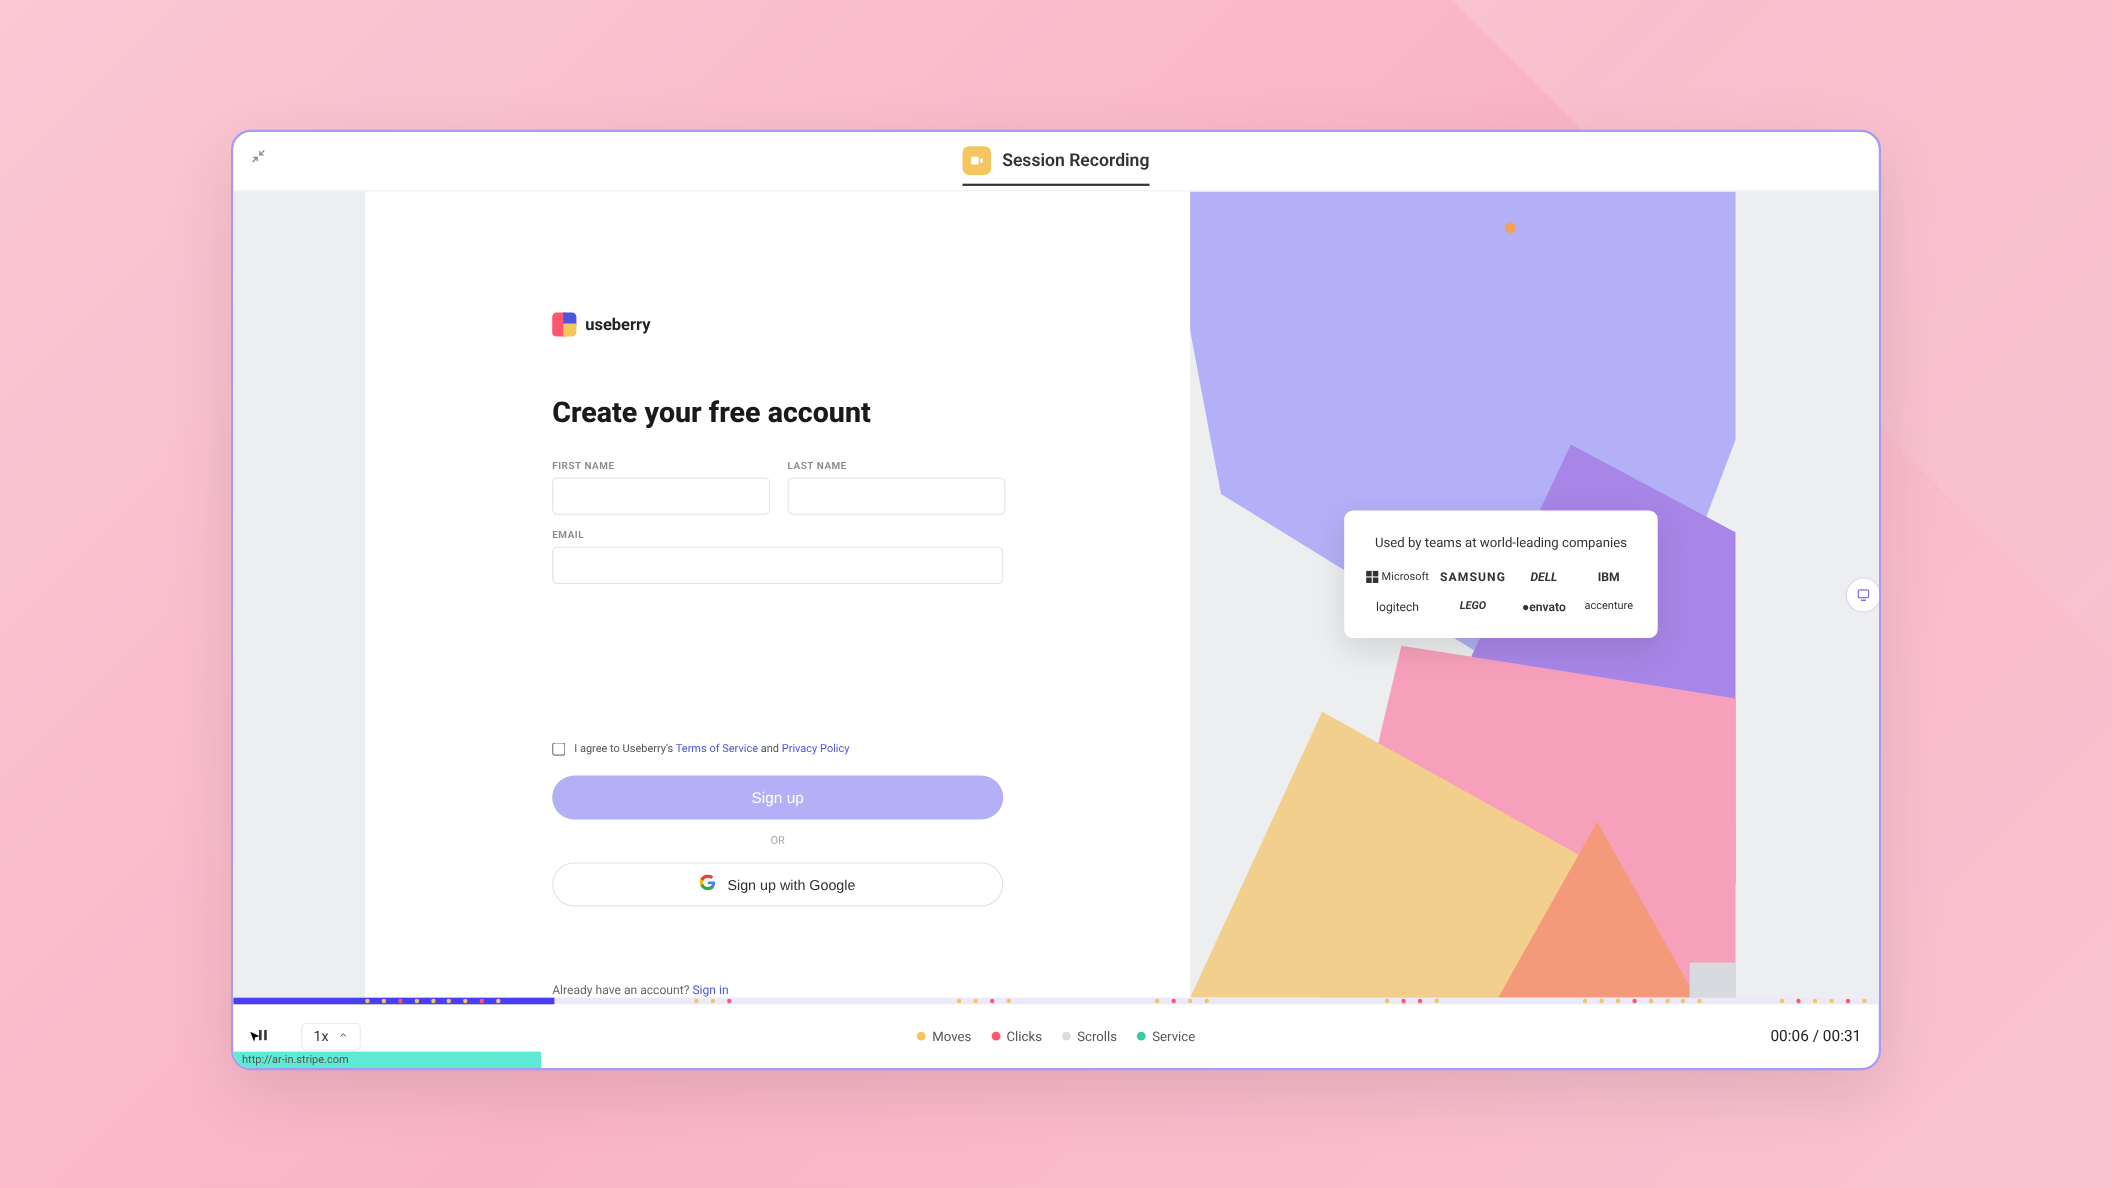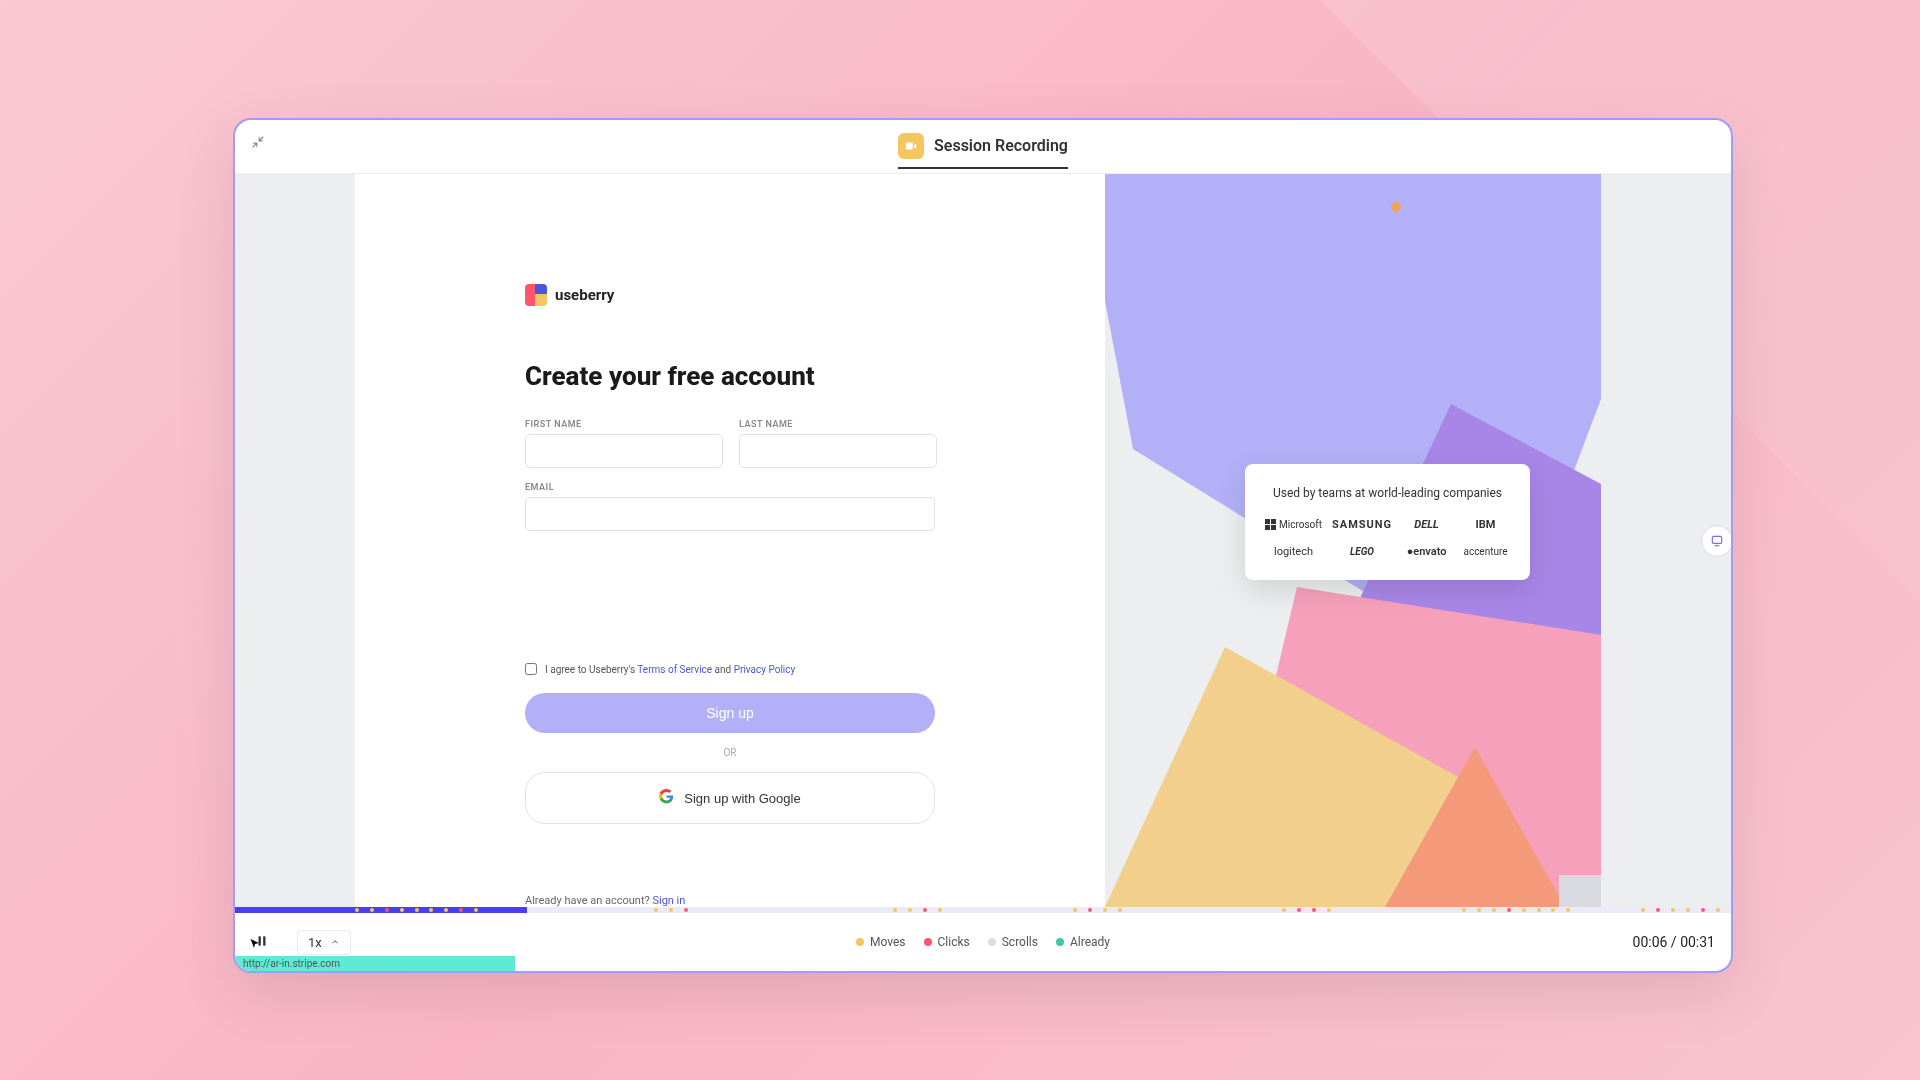--- a/index.html
+++ b/index.html
@@ -26,21 +26,20 @@
   top: 118px;
   width: 1500px;
   height: 855px;
   background: #ffffff;
   border-radius: 18px;
   border: 2px solid #a49bf4;
   box-shadow: 0 20px 60px rgba(0,0,0,0.1);
   display: flex;
   flex-direction: column;
   overflow: hidden;
-  margin-left: 23px;
 }
 .topbar {
   height: 54px;
   border-bottom: 1px solid #eceef2;
   display: flex;
   align-items: center;
   justify-content: center;
   position: relative;
 }
 .topbar-left {
@@ -152,21 +151,21 @@
   background: #b3b0f7;
   color: #fff;
   border: none;
   border-radius: 20px;
   font-size: 14px;
   font-weight: 500;
   cursor: pointer;
 }
 .divider { text-align: center; font-size: 10px; color: #aaa; margin: 14px 0; }
 .google-btn {
-  height: 52px;
+  height: 40px;
   background: #fff;
   border: 1px solid #e0e2e8;
   border-radius: 20px;
   font-size: 13px;
   color: #333;
   display: flex;
   align-items: center;
   justify-content: center;
   gap: 10px;
   cursor: pointer;
@@ -477,21 +476,21 @@
       <span class="legend-item">
           <span class="dot-sw clicks"></span>
           <span>Clicks</span>
         </span>
       <span class="legend-item">
           <span class="dot-sw scrolls"></span>
           <span>Scrolls</span>
         </span>
       <span class="legend-item">
           <span class="dot-sw touches"></span>
-          <span>Already</span>
+          <span>Service</span>
         </span>
     </div>
 
     <div class="time-disp">
       <span>00:06</span><span> / </span><span>00:31</span>
     </div>
 
     <div class="cursor-sim">
       <svg width="12" height="12" viewBox="0 0 24 24" fill="currentColor">
           <path d="M3 2l7 18 2-8 8-2z"></path>

